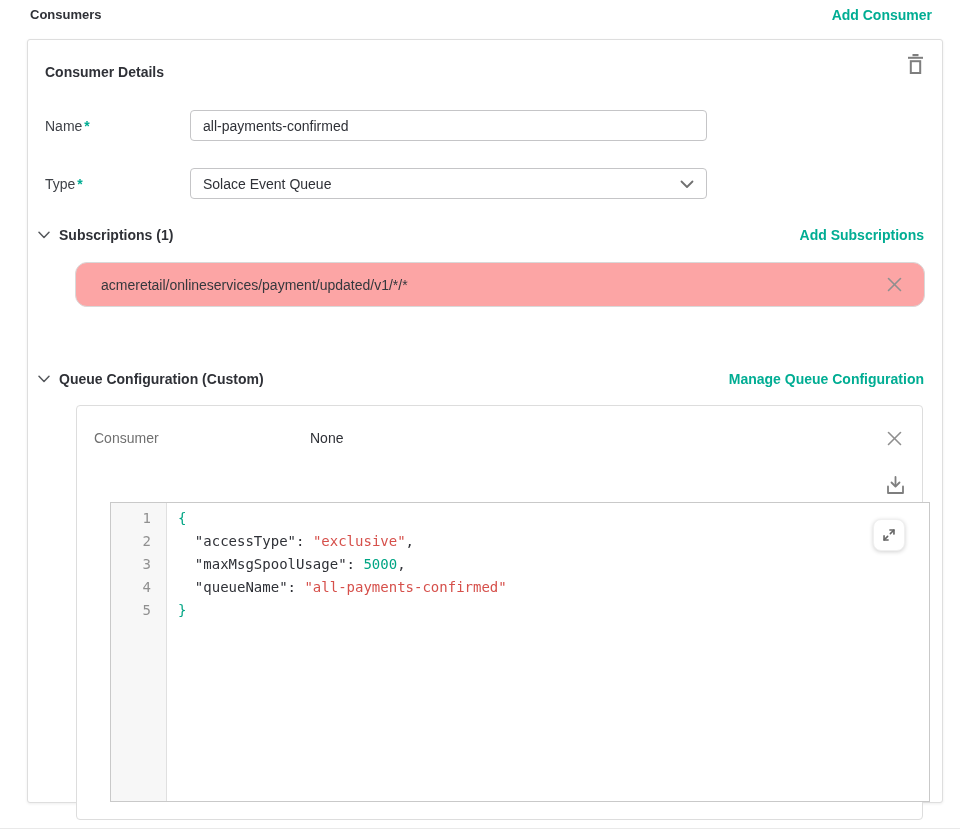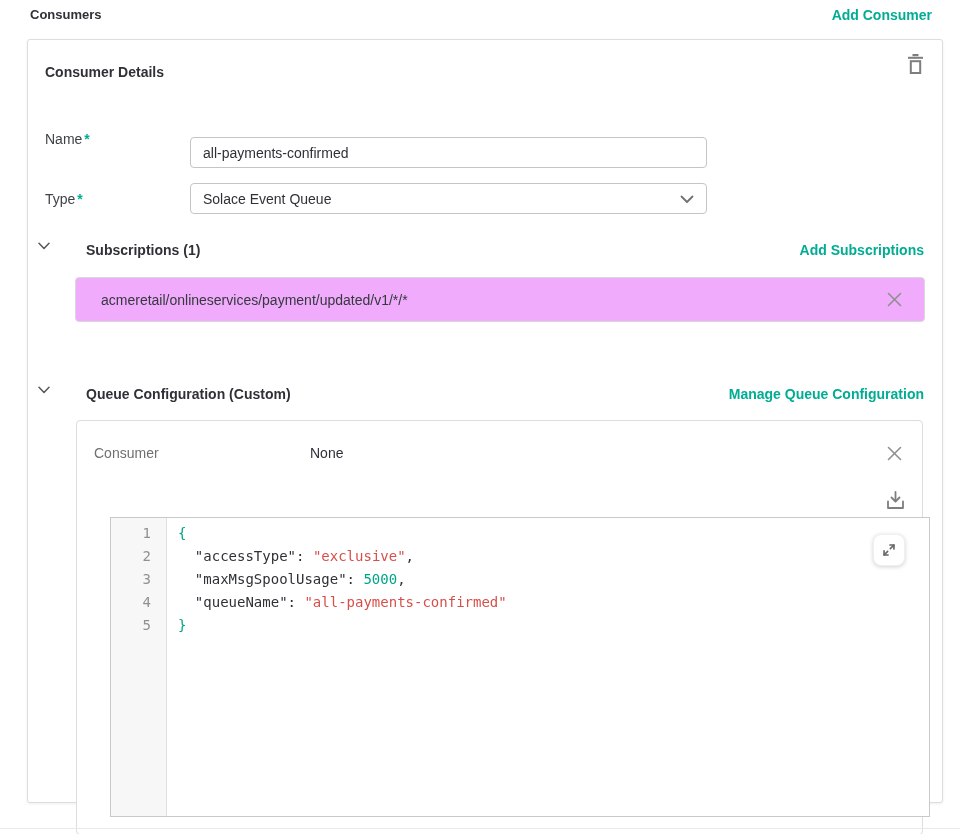--- a/index.html
+++ b/index.html
@@ -27,46 +27,46 @@
     box-shadow: 0 1px 3px rgba(0,0,0,0.07);
     padding: 14px 18px 30px 17px;
     background: #fff;
   }
   .card-title-row { display: flex; justify-content: space-between; align-items: flex-start; }
   .card-title { font-size: 14px; font-weight: 700; margin-top: 10px; }
   .icon-btn { background: none; border: none; cursor: pointer; padding: 0; line-height: 0; }
   
   .form-row { display: flex; align-items: center; }
   .form-row.name { margin-top: 30px; }
-  .form-row.type { margin-top: 15px; }
+  .form-row.type { margin-top: 27px; }
   .field-label { width: 145px; font-size: 14px; color: #3F4248; }
   .req { color: #00AD93; font-weight: 700; margin-left: 2px; }
   .text-input {
     width: 517px; height: 31px; border: 1px solid #C5C5C7; border-radius: 4px;
     font-size: 14px; color: #2F3137; padding: 0 12px;
-    font-family: "Liberation Sans", sans-serif; background: #fff; margin-top: 27px;
+    font-family: "Liberation Sans", sans-serif; background: #fff;
   }
   .select-box {
     width: 517px; height: 31px; border: 1px solid #C5C5C7; border-radius: 4px;
     font-size: 14px; color: #2F3137; padding: 12px 12px; background: #fff;
     display: flex; align-items: center; justify-content: space-between; cursor: pointer;
   }
   
   .section-header {
-    display: flex; align-items: flex-start; margin-left: -11px; gap: 27px;
+    display: flex; align-items: center; margin-left: -11px;
   }
   .section-header.subs { margin-top: 28px; }
   .section-header.queue { margin-top: 64px; }
   .collapse-btn { background: none; border: none; cursor: pointer; padding: 0 0 0 0; line-height: 0; width: 20px; }
   .section-title { font-size: 14px; font-weight: 700; margin-left: 5px; }
   .section-header .spacer { flex: 1; }
   
   .sub-item {
     margin: 19px 0 0 30px; width: 850px; height: 45px;
-    border: 1px solid #D9D9D9; border-radius: 4px; background: #f0abfc;
+    border: 1px solid #D9D9D9; border-radius: 12px; background: #fca5a5;
     display: flex; align-items: center; padding: 0 22px 0 25px;
   }
   .sub-topic { font-size: 14px; color: #35383D; flex: 1; }
   
   .queue-panel {
     margin: 18px 0 0 31px; width: 847px; height: 415px;
     border: 1px solid #DDDDDD; border-radius: 4px; background: #fff;
     padding: 20px 13px 17px 17px;
   }
   .template-row { display: flex; align-items: center; height: 24px; }

